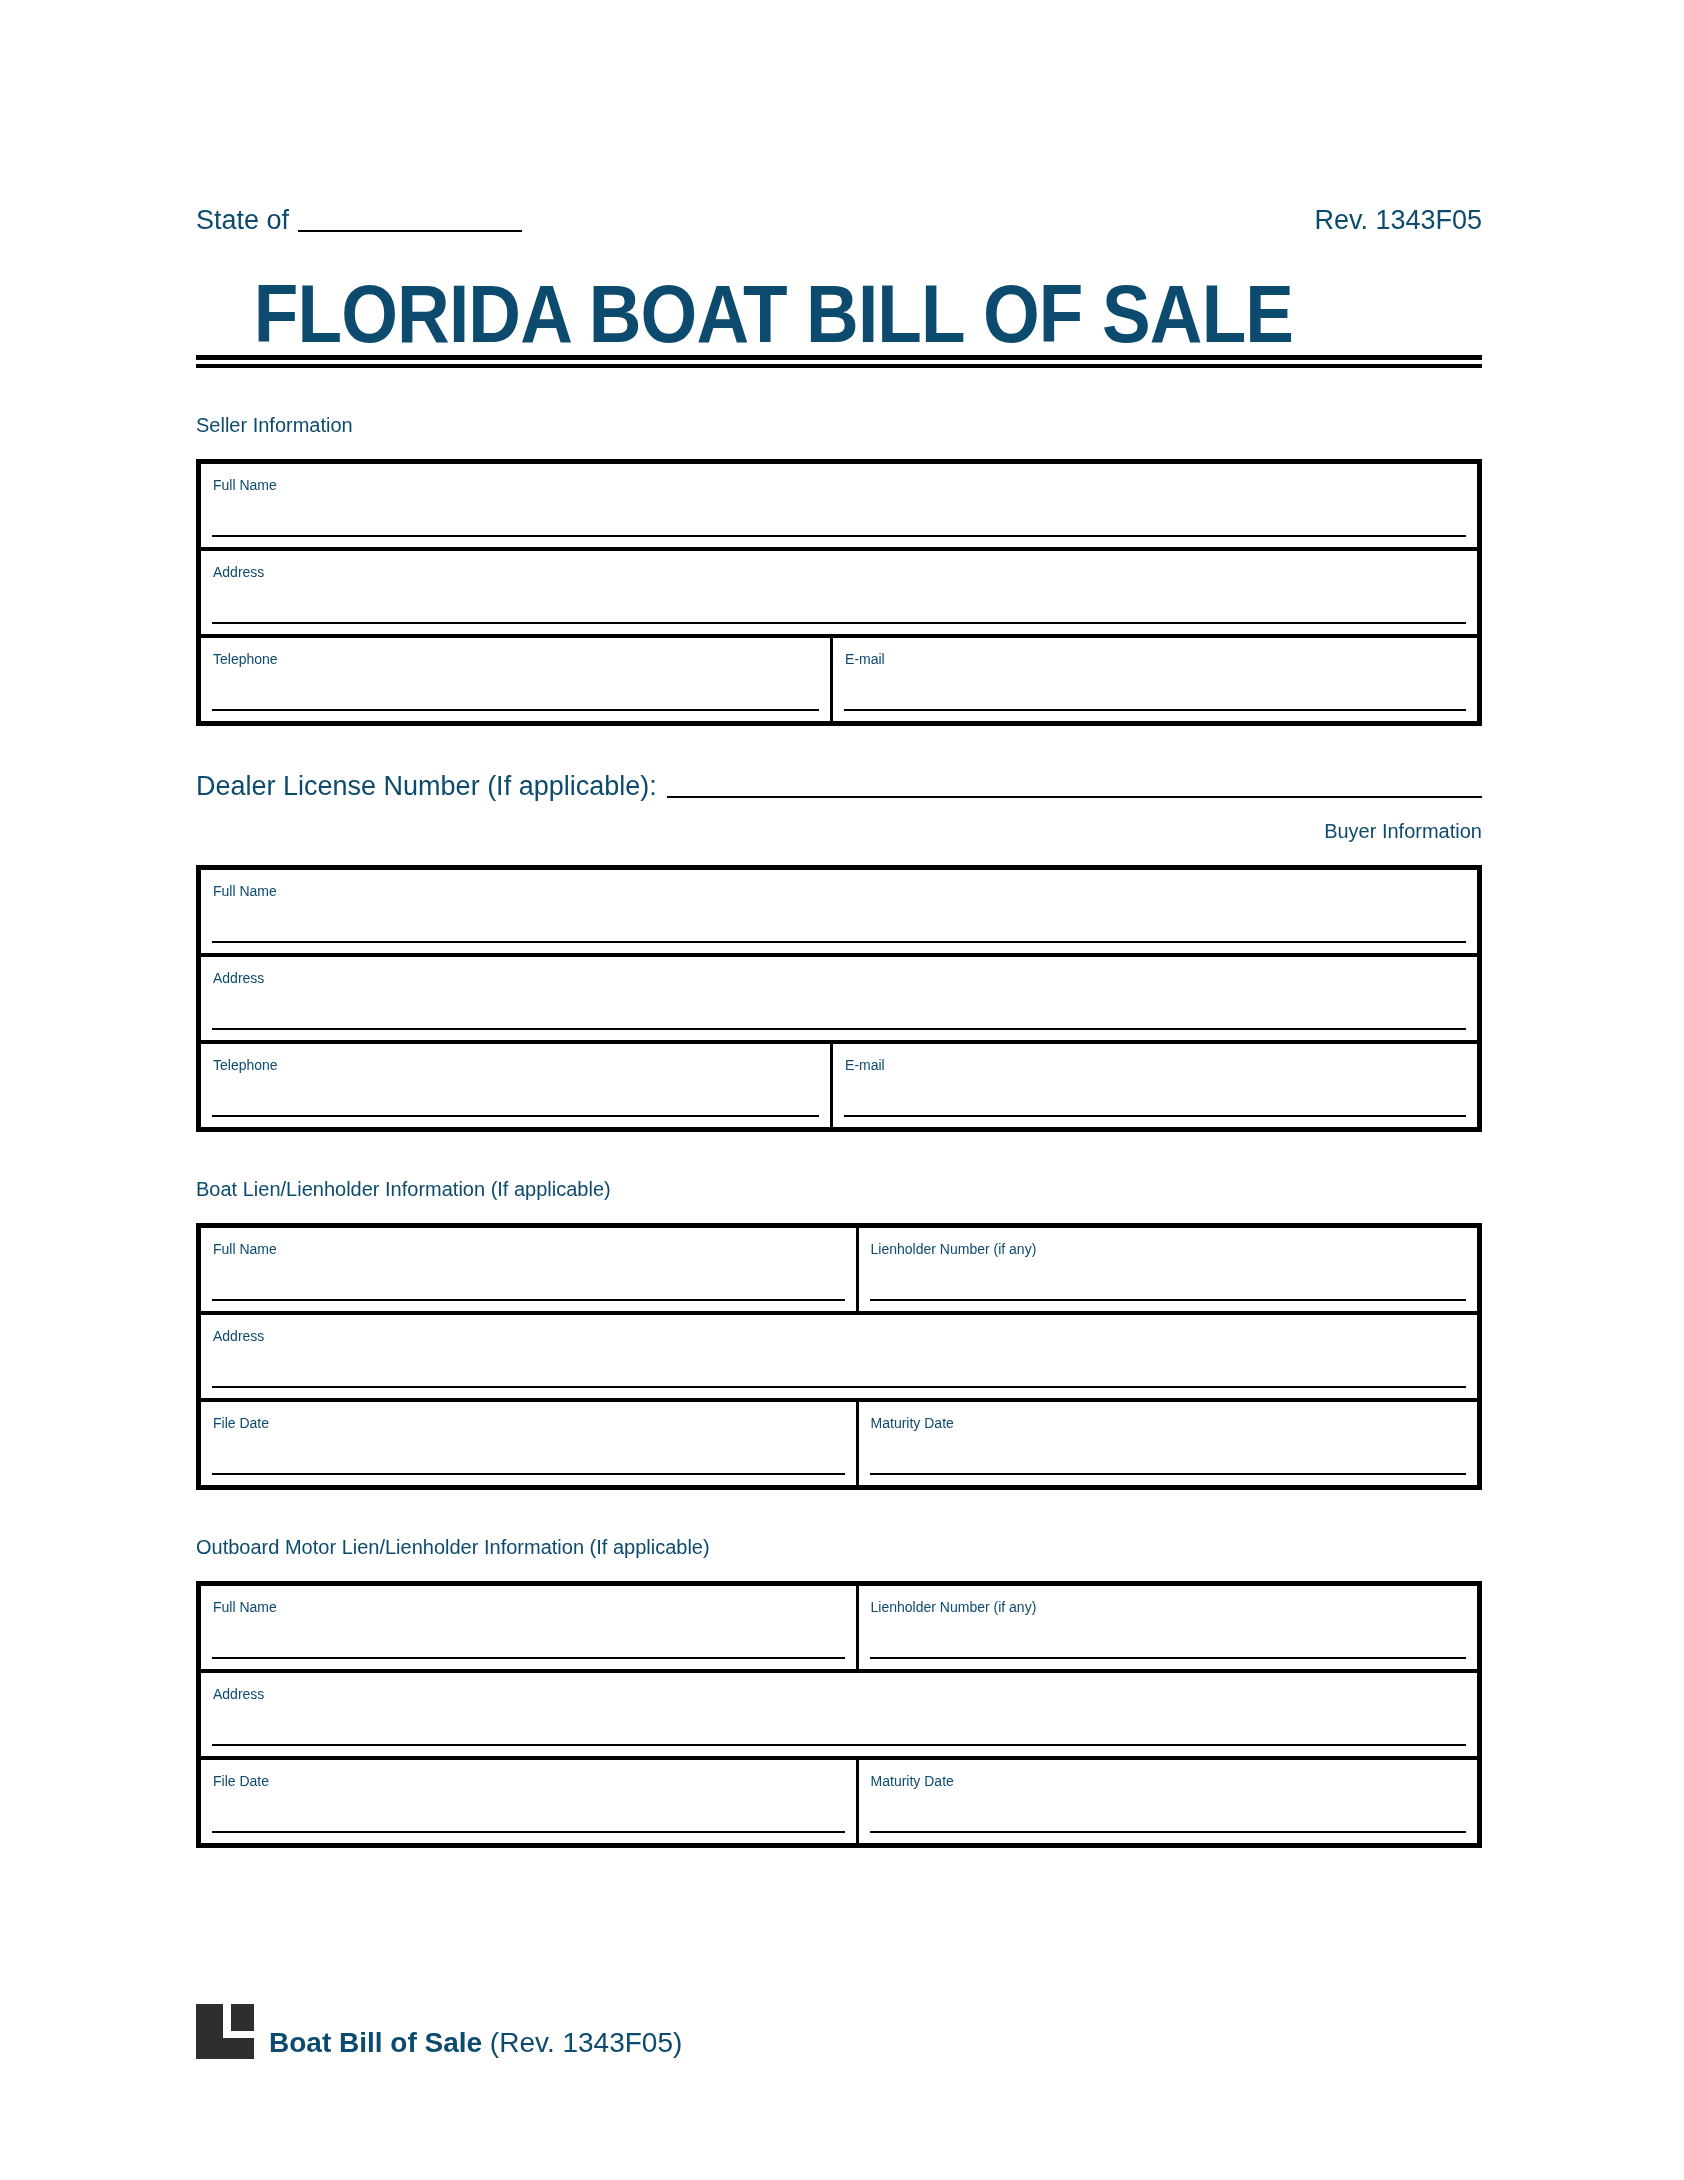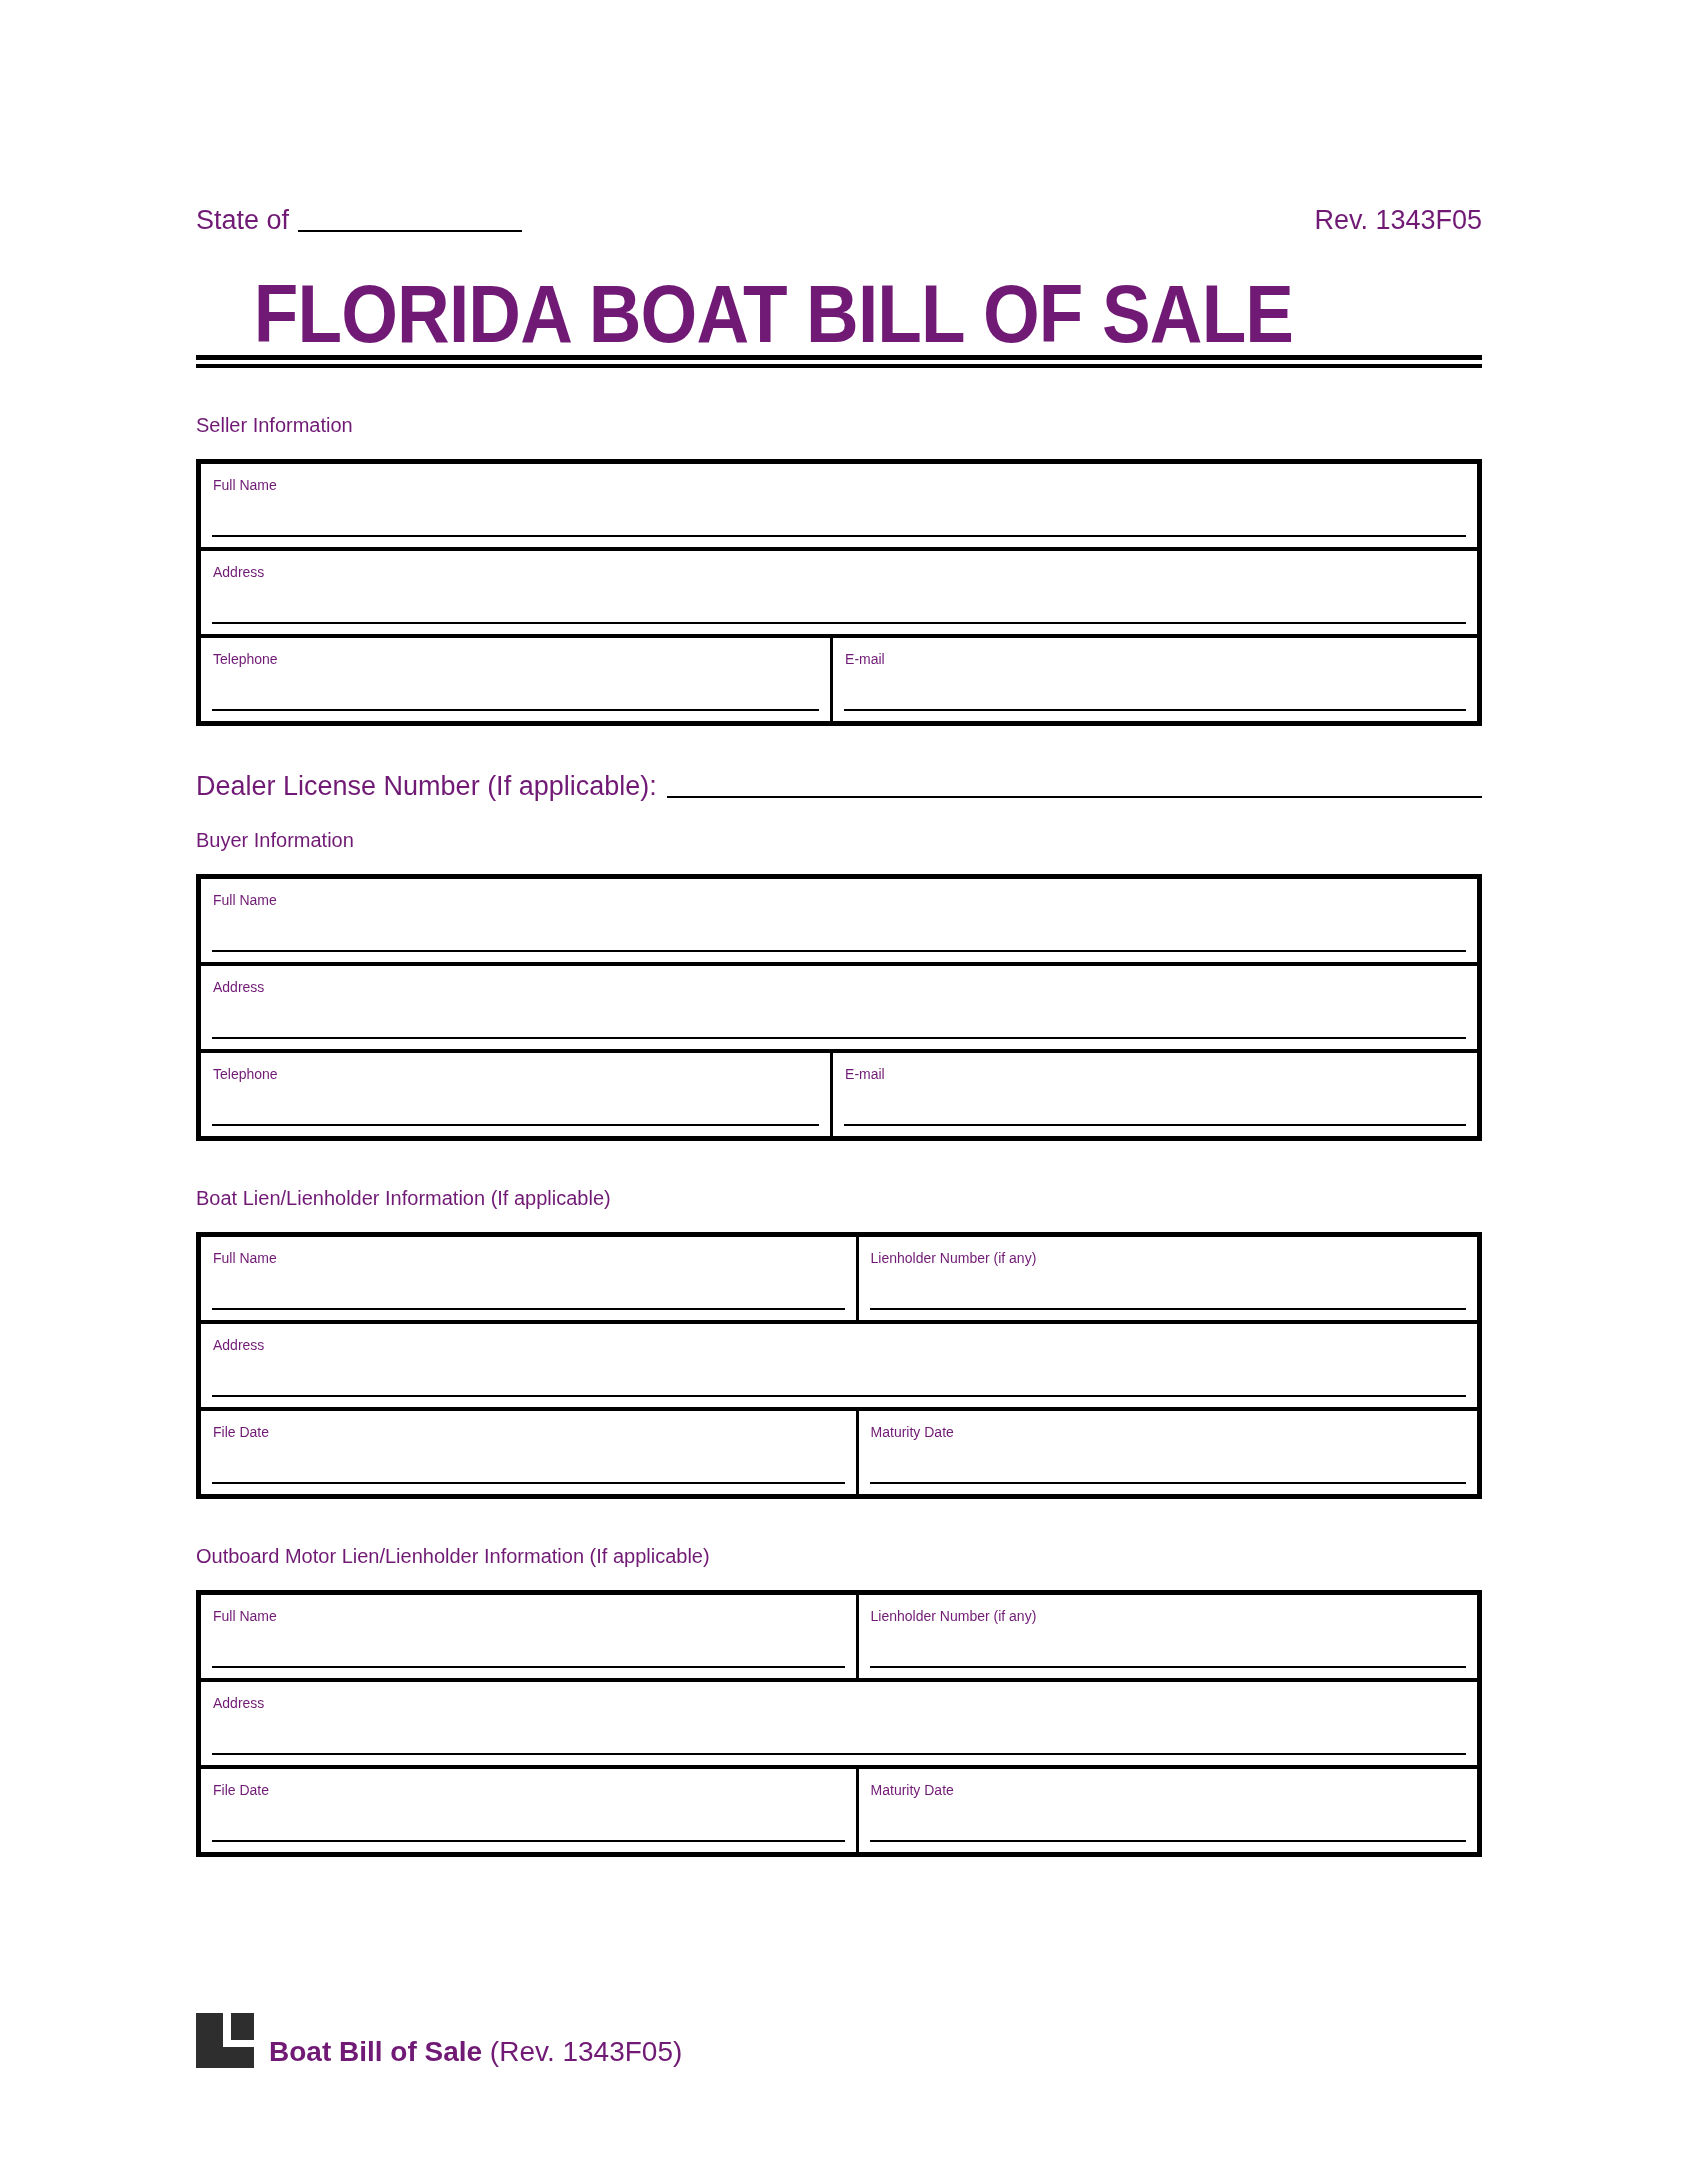--- a/index.html
+++ b/index.html
@@ -4,21 +4,21 @@
 <style>
   html, body { margin: 0; padding: 0; background: #ffffff; }
   .page {
     position: relative;
     width: 1680px;
     height: 2181px;
     box-sizing: border-box;
     padding: 203px 198px 0 196px;
     background: #ffffff;
     font-family: "Liberation Sans", "DejaVu Sans", sans-serif;
-    color: #701a75;
+    color: #0c4a6e;
     overflow: hidden;
   }
 
   
   .header-row {
     display: flex;
     justify-content: space-between;
     align-items: flex-end;
     height: 34px;
     font-size: 27px;
@@ -51,21 +51,21 @@
     border-bottom: 4.3px solid #000;
   }
 
   
   .section-heading {
     margin: 40px 0 0 0;
     font-size: 20px;
     font-weight: normal;
     line-height: 34px;
   }
-  .section-heading.tight { margin-top: 20px; }
+  .section-heading.tight { margin-top: 11px; text-align: right; }
 
   
   .form-table {
     margin-top: 17px;
     border: 5.1px solid #000;
   }
   .trow {
     position: relative;
     display: flex;
     height: 83px;

